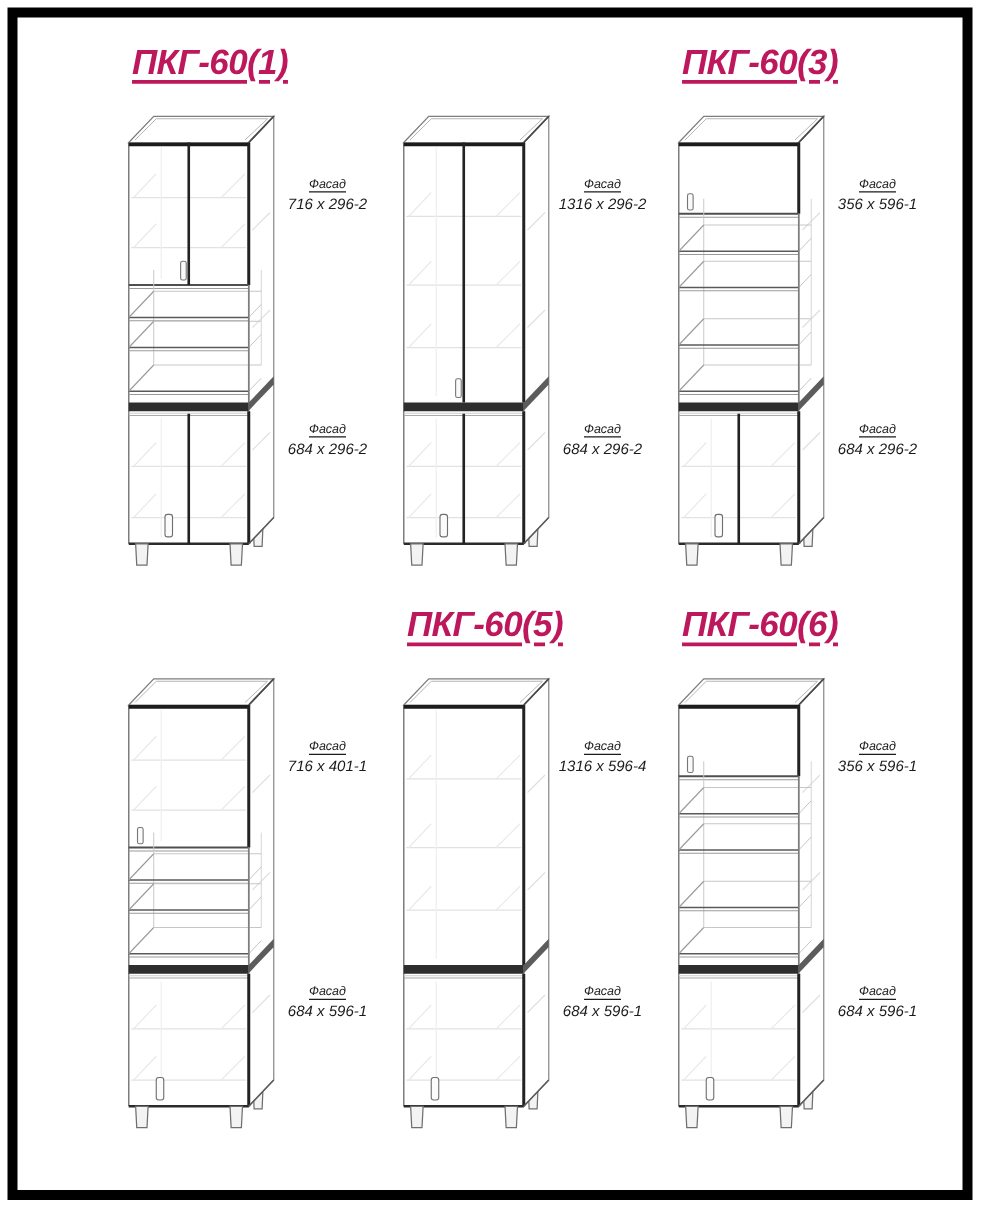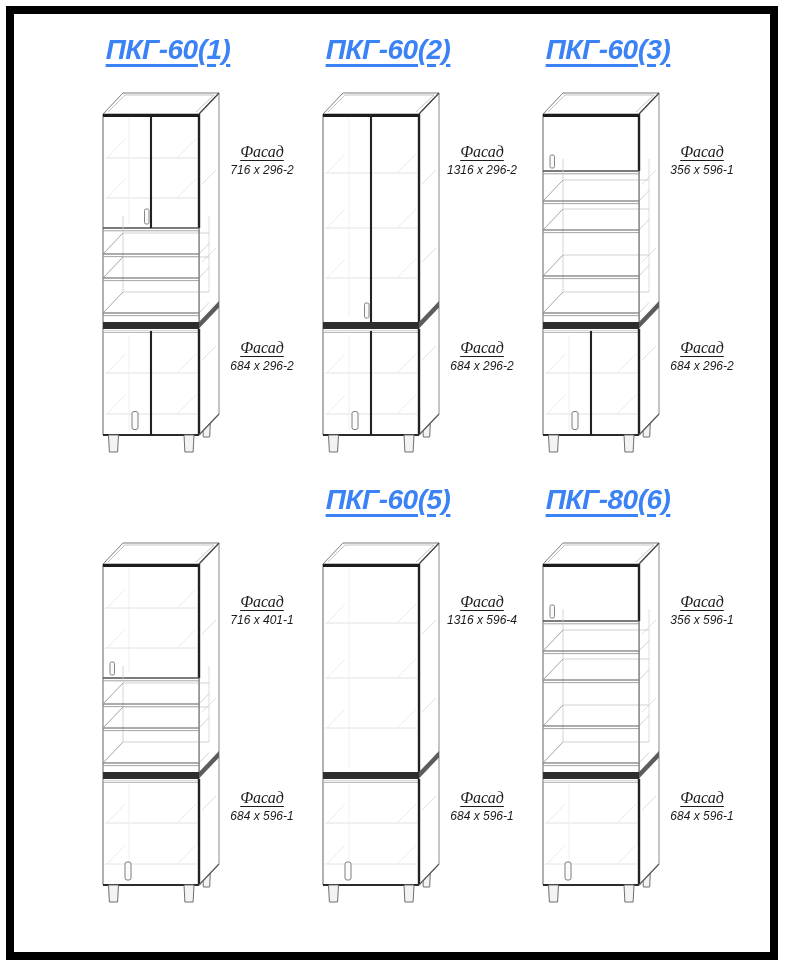--- a/index.html
+++ b/index.html
@@ -8,31 +8,31 @@
     font-family:"Liberation Sans",sans-serif;
   }
   .frame{
     position:absolute;left:6px;top:6px;width:772px;height:954px;
     border:8px solid #000;box-sizing:border-box;background:#fff;
   }
   .cell{position:absolute;width:220px;height:445px;}
   .title{
     position:absolute;top:4px;left:0;width:152px;text-align:center;
     font-style:italic;font-weight:bold;font-size:28px;letter-spacing:-0.5px;
-    color:#3b82f6;text-decoration:underline;text-decoration-thickness:2.5px;text-underline-offset:5px;
+    color:#be185d;text-decoration:underline;text-decoration-thickness:2.5px;text-underline-offset:5px;
     white-space:nowrap;
   }
   .drawing{position:absolute;left:7px;top:62px;}
   .ann{
     position:absolute;left:113px;width:114px;text-align:center;
     font-style:italic;color:#1b1b1b;line-height:1.25;
   }
   .ann-top{top:112px;}
   .ann-bottom{top:308px;}
-  .ann-label{font-size:16px;text-decoration:underline;text-underline-offset:3px;font-family:Liberation Serif, serif;}
+  .ann-label{font-size:10px;text-decoration:underline;text-underline-offset:3px;}
   .ann-size{font-size:12px;margin-top:1px;white-space:nowrap;}
 </style>
 </head>
 <body>
 
 <div class="frame"></div>
 <div id="grid">
     <div class="cell" style="left: 92px; top: 30px;">
     <div class="title">ПКГ-60(1)</div>
     <svg class="drawing" width="140" height="368" viewBox="0 0 140 368">
@@ -119,21 +119,20 @@
     <div class="ann ann-top">
       <div class="ann-label">Фасад</div>
       <div class="ann-size">716 x 296-2</div>
     </div>
     <div class="ann ann-bottom">
       <div class="ann-label">Фасад</div>
       <div class="ann-size">684 x 296-2</div>
     </div>
   </div>
     <div class="cell" style="left: 312px; top: 30px;">
-    <div class="title">ПКГ-60(2)</div>
     <svg class="drawing" width="140" height="368" viewBox="0 0 140 368">
         <g>
           <polygon points="103.5,326 111.5,326 110.7,345 104.3,345" fill="#f3f3f3" stroke="#6f6f6f" stroke-width="1"></polygon>
         </g>
         <g>
           <polygon points="100,22 120,1 120,322 100,343" fill="#ffffff" stroke="#8a8a8a" stroke-width="1"></polygon>
           <line x1="103" y1="92" x2="117" y2="78" stroke="#dedede" stroke-width="0.9"></line>
           <line x1="103" y1="170" x2="117" y2="156" stroke="#dedede" stroke-width="0.9"></line>
           <line x1="103" y1="268" x2="117" y2="254" stroke="#dedede" stroke-width="0.9"></line>
         </g>
@@ -440,21 +439,21 @@
     <div class="ann ann-top">
       <div class="ann-label">Фасад</div>
       <div class="ann-size">1316 x 596-4</div>
     </div>
     <div class="ann ann-bottom">
       <div class="ann-label">Фасад</div>
       <div class="ann-size">684 x 596-1</div>
     </div>
   </div>
     <div class="cell" style="left: 532px; top: 480px;">
-    <div class="title">ПКГ-80(6)</div>
+    <div class="title">ПКГ-60(6)</div>
     <svg class="drawing" width="140" height="368" viewBox="0 0 140 368">
         <g>
           <polygon points="103.5,326 111.5,326 110.7,345 104.3,345" fill="#f3f3f3" stroke="#6f6f6f" stroke-width="1"></polygon>
         </g>
         <g>
           <polygon points="100,22 120,1 120,322 100,343" fill="#ffffff" stroke="#8a8a8a" stroke-width="1"></polygon>
           <line x1="103" y1="92" x2="117" y2="78" stroke="#dedede" stroke-width="0.9"></line>
           <line x1="103" y1="170" x2="117" y2="156" stroke="#dedede" stroke-width="0.9"></line>
           <line x1="103" y1="268" x2="117" y2="254" stroke="#dedede" stroke-width="0.9"></line>
         </g>

